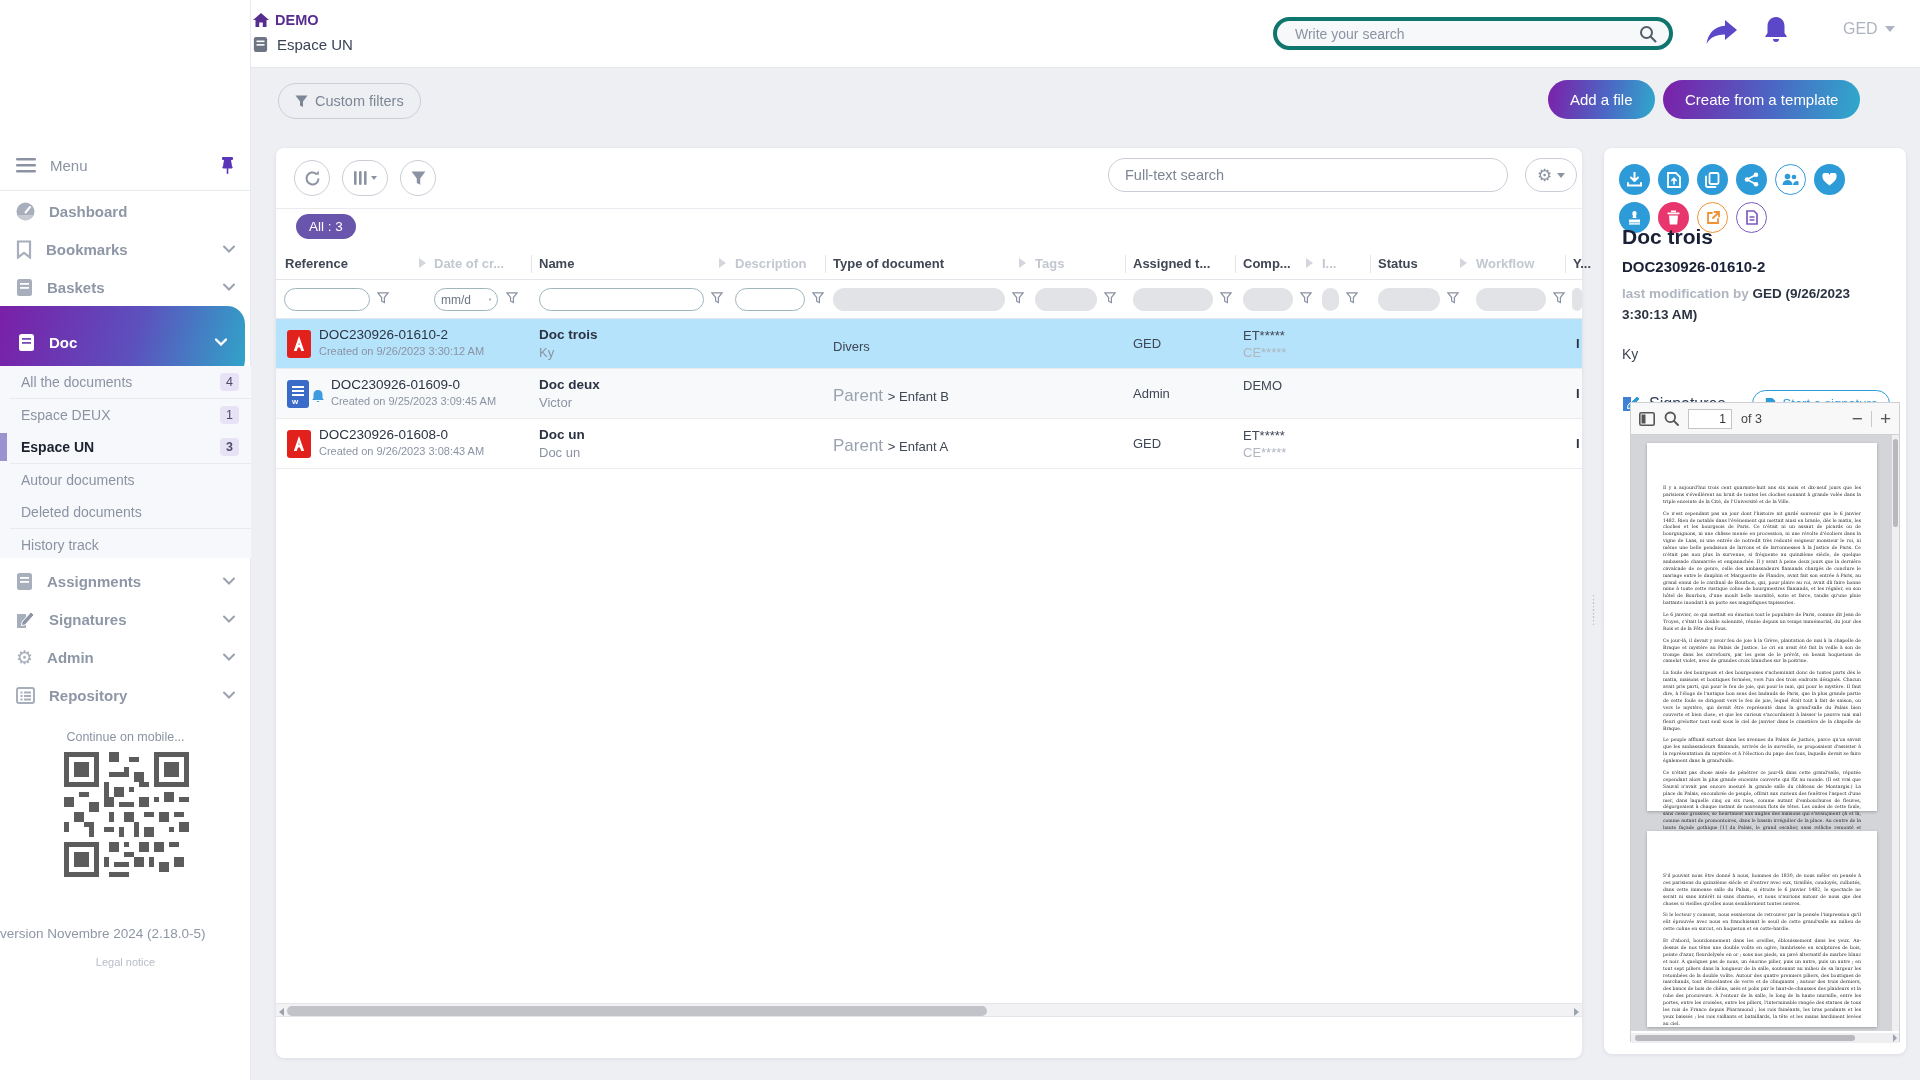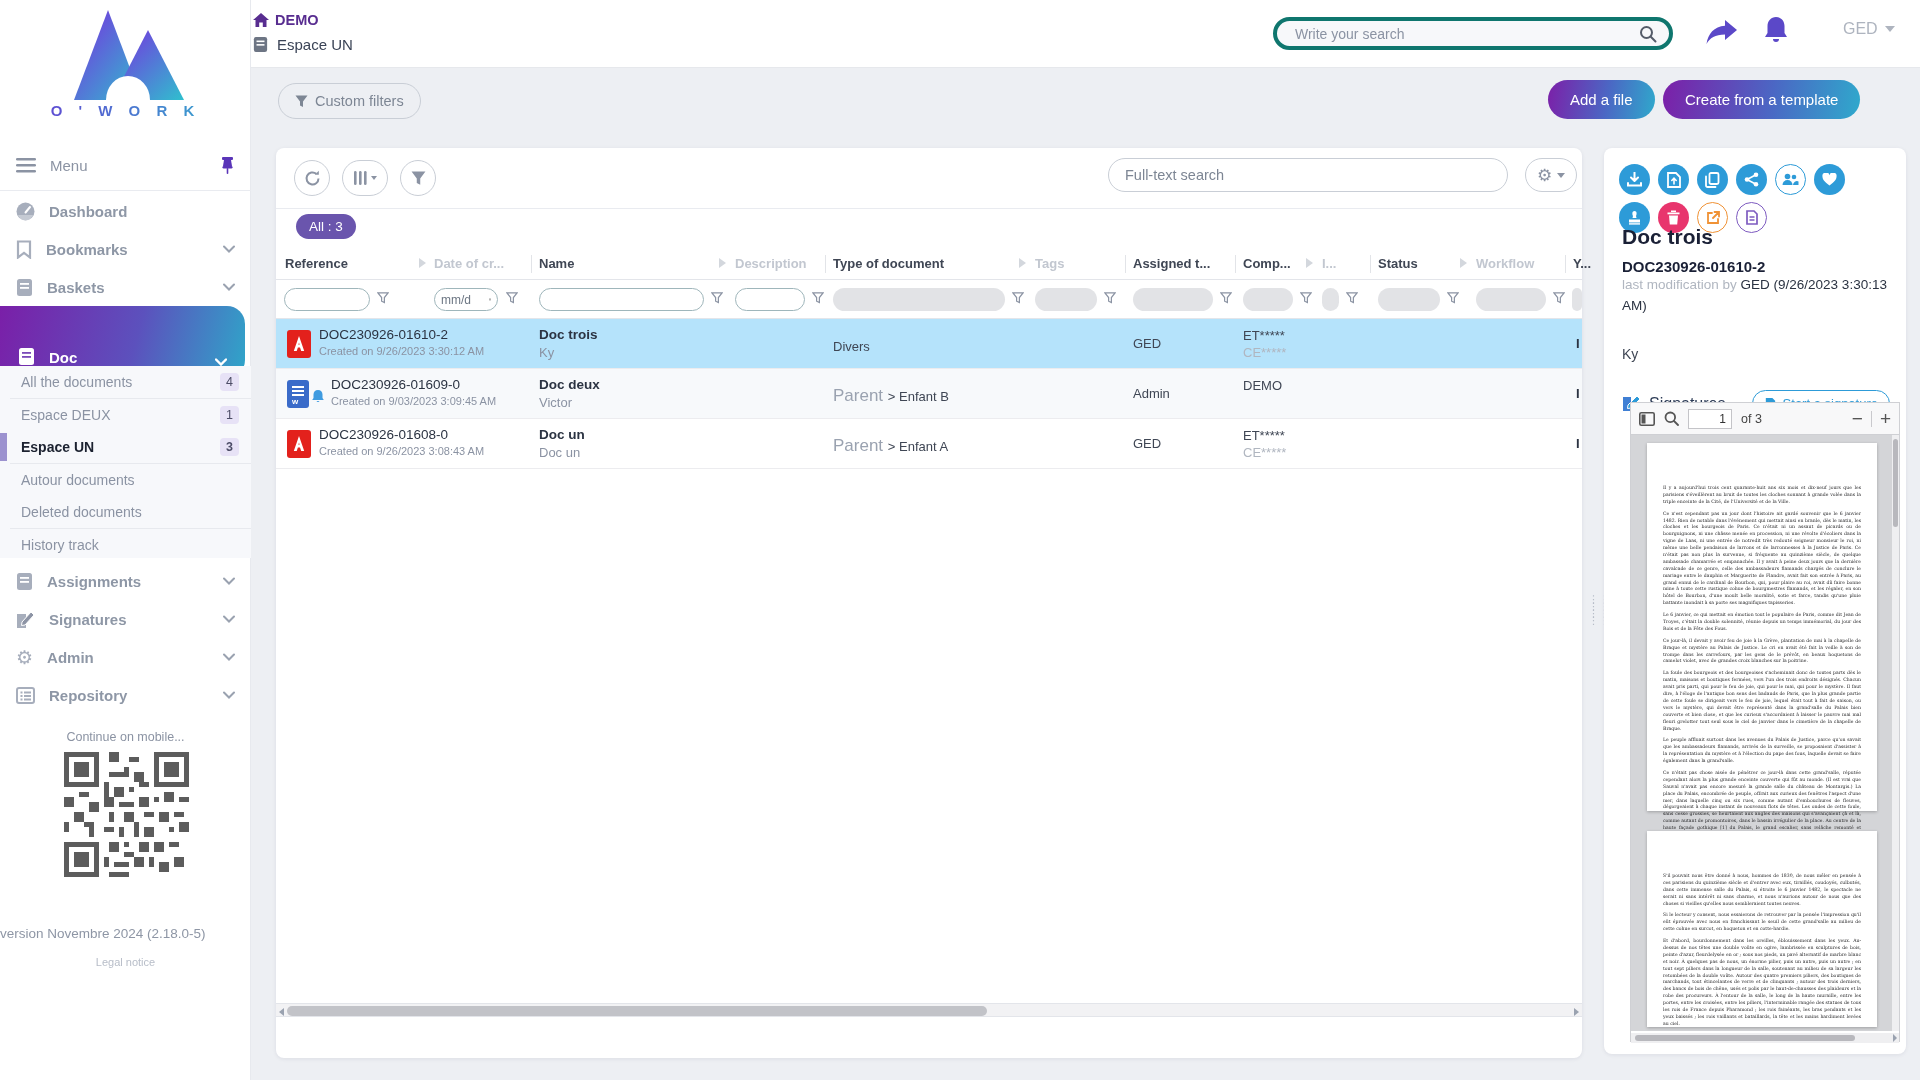--- a/index.html
+++ b/index.html
@@ -10,21 +10,21 @@
   
   .sidebar { position:absolute; left:0; top:0; width:251px; height:1080px; background:#fff; z-index:5; border-right:1px solid #e7e9ee; }
   .logo-wrap { position:absolute; left:0; top:8px; width:251px; text-align:center; }
   .logo-text { margin-top:2px; font-size:15px; font-weight:bold; letter-spacing:6px; background:linear-gradient(90deg,#6a35d4,#2fb4cd); -webkit-background-clip:text; background-clip:text; color:transparent; }
   .menu-row { position:absolute; left:0; top:148px; width:251px; height:34px; display:flex; align-items:center; padding:0 16px; color:#8b93a3; }
   .menu-row .lbl { font-size:15px; margin-left:14px; flex:1; }
   .side-div { position:absolute; left:0; width:251px; border-top:1px solid #e9ebf0; }
   .nav-item { position:absolute; left:0; width:251px; height:38px; display:flex; align-items:center; padding:0 16px; color:#8b93a3; cursor:pointer; }
   .nav-item .lbl { font-size:15px; font-weight:bold; margin-left:14px; flex:1; color:#8e97a6; }
   .nav-item .chev { color:#9aa2b0; }
-  .doc-tab { position:absolute; left:0; top:306px; width:245px; height:72px; border-radius:0 18px 18px 0; background:linear-gradient(105deg,#7a1fa8 0%,#5c51bd 55%,#2fa6c9 100%); display:flex; align-items:flex-end; padding:12px 18px; color:#fff; }
+  .doc-tab { position:absolute; left:0; top:306px; width:245px; height:72px; border-radius:0 18px 18px 0; background:linear-gradient(105deg,#7a1fa8 0%,#5c51bd 55%,#2fa6c9 100%); display:flex; align-items:center; padding:12px 18px; color:#fff; }
   .doc-tab .lbl { font-size:15px; font-weight:bold; margin-left:14px; flex:1; color:#fff; }
   .sub-panel { position:absolute; left:0; top:366px; width:251px; height:192px; background:#f7f8fb; }
   .sub-item { position:relative; height:32px; display:flex; align-items:center; padding:0 12px 0 21px; color:#8b93a3; font-size:14px; cursor:pointer; }
   .sub-item .badge { margin-left:auto; background:#e7e2f6; color:#4c4c66; font-size:12.5px; padding:2px 6px; border-radius:4px; min-width:18px; text-align:center; }
   .sub-item.active { color:#1c2230; font-weight:bold; }
   .sub-item.active::before { content:""; position:absolute; left:0; top:2px; bottom:2px; width:7px; background:#9c92cf; }
   .sub-div { border-top:1px solid #e7e9ee; margin-left:10px; }
   .mobile-hint { position:absolute; top:730px; width:251px; text-align:center; color:#8b93a3; font-size:12.5px; }
   .qr { position:absolute; left:64px; top:752px; }
   .version { position:absolute; top:926px; width:251px; text-align:left; color:#8e96a5; font-size:13.5px; }
@@ -93,21 +93,21 @@
   
   .detail-card { position:absolute; left:1604px; top:148px; width:302px; height:906px; background:#fff; border-radius:8px; box-shadow:0 1px 4px rgba(20,30,60,.08); }
   .act { position:absolute; width:31px; height:31px; border-radius:50%; display:flex; align-items:center; justify-content:center; cursor:pointer; }
   .act.fill-blue { background:#2d9bd8; color:#fff; }
   .act.out-blue { border:1.5px solid #2d9bd8; color:#2d9bd8; background:#fff; }
   .act.fill-pink { background:#e8356d; color:#fff; }
   .act.out-orange { border:1.5px solid #f09235; color:#f09235; background:#fff; }
   .act.out-purple { border:1.5px solid #7e5bc0; color:#7e5bc0; background:#fff; }
   .d-title { position:absolute; left:18px; top:77px; font-size:21px; font-weight:bold; color:#1a2036; }
   .d-ref { position:absolute; left:18px; top:110px; font-size:15px; font-weight:bold; color:#1a2036; }
-  .d-mod { position:absolute; left:18px; top:127px; width:268px; font-size:13.5px; font-weight:normal; line-height:1.55; }
+  .d-mod { position:absolute; left:18px; top:136px; width:268px; font-size:13.5px; font-weight:bold; line-height:1.55; }
   .d-mod .g { color:#b0b6c0; }
   .d-mod .v { color:#2b3342; }
   .d-desc { position:absolute; left:18px; top:198px; font-size:14px; color:#3f4654; }
   .sig-row { position:absolute; left:18px; top:242px; width:268px; display:flex; align-items:center; }
   .sig-lbl { font-size:16px; color:#2b3a55; margin-left:8px; }
   .sig-btn { margin-left:auto; border:1.5px solid #2d9bd8; color:#2d9bd8; background:#fff; border-radius:16px; font-size:13px; padding:5px 11px; display:flex; align-items:center; gap:6px; cursor:pointer; font-family:"Liberation Sans",sans-serif; }
 
   .viewer { position:absolute; left:26px; top:254px; width:270px; height:640px; border:1px solid #cfd0d4; }
   .v-toolbar { position:absolute; left:0; top:0; width:100%; height:32px; background:#f8f8f9; border-bottom:1px solid #cfd0d4; display:flex; align-items:center; padding:0 8px; gap:9px; color:#555; }
   .v-page { width:44px; height:20px; border:1px solid #c4c4c8; font-size:12px; text-align:right; padding:0 5px; color:#333; font-family:"Liberation Sans",sans-serif; }
@@ -124,34 +124,20 @@
 
   .drag-dots { position:absolute; left:1588px; top:596px; width:8px; color:#b7bdc8; font-size:11px; line-height:7px; letter-spacing:0; }
   svg { display:block; }
 </style>
 </head>
 <body>
 
 <div id="app">
 
   <div class="sidebar">
-    <div class="logo-wrap">
-      <svg width="120" height="92" viewBox="0 0 120 92" style="margin:0 auto;">
-        <defs>
-            <linearGradient id="lg1" x1="0" y1="0" x2="1" y2="1">
-          <stop offset="0" stop-color="#7a2be0"></stop>
-              <stop offset="1" stop-color="#2fc0ce"></stop>
-        </linearGradient>
-          </defs>
-        <polygon points="42,2 76,92 8,92" fill="url(#lg1)"></polygon>
-        <polygon points="82,22 118,92 46,92" fill="url(#lg1)"></polygon>
-        <path d="M40 92 a22 24 0 0 1 44 0 Z" fill="#ffffff"></path>
-      </svg>
-      <div class="logo-text">O ' W O R K</div>
-    </div>
 
     <div class="menu-row">
       <svg width="20" height="15" viewBox="0 0 20 15">
           <g fill="#8b93a3">
             <rect width="20" height="2.6" rx="1.3"></rect>
             <rect y="6" width="20" height="2.6" rx="1.3"></rect>
             <rect y="12" width="20" height="2.6" rx="1.3"></rect>
           </g>
         </svg>
       <span class="lbl">Menu</span>
@@ -523,21 +509,21 @@
       <svg class="cell" style="left:11px;top:11px" width="38" height="28" viewBox="0 0 38 28">
           <rect width="22" height="28" rx="3" fill="#3a6bc9"></rect>
           <rect x="5" y="6" width="12" height="2" fill="#fff"></rect>
           <rect x="5" y="10" width="12" height="2" fill="#fff"></rect>
           <rect x="5" y="14" width="12" height="2" fill="#fff"></rect>
           <text x="5" y="24" font-size="8" fill="#fff" font-family="Liberation Sans,sans-serif" font-weight="bold">w</text>
           <path d="M31 10 c-2.8 0-4.5 2-4.5 4.6 v3.4 l-1.3 2 h11.6 l-1.3-2 v-3.4 C35.5 12 33.8 10 31 10 Z M29.5 21 a1.6 1.6 0 0 0 3 0 Z" fill="#3f9be0"></path>
         </svg>
       <div class="cell" style="left:55px;top:8px">
         <div class="ref-t">DOC230926-01609-0</div>
-        <div class="ref-s">Created on 9/03/2023 3:09:45 AM</div>
+        <div class="ref-s">Created on 9/25/2023 3:09:45 AM</div>
       </div>
       <div class="cell" style="left:263px;top:8px">
         <div class="name-t">Doc deux</div>
         <div class="name-s">Victor</div>
       </div>
       <div class="cell" style="left:557px;top:17px"><span class="type-p">Parent </span><span class="type-m">&gt; Enfant B</span></div>
       <div class="cell asg" style="left:857px;top:17px">Admin</div>
       <div class="cell" style="left:967px;top:9px">
         <div class="cmp1">DEMO</div>
       </div>

